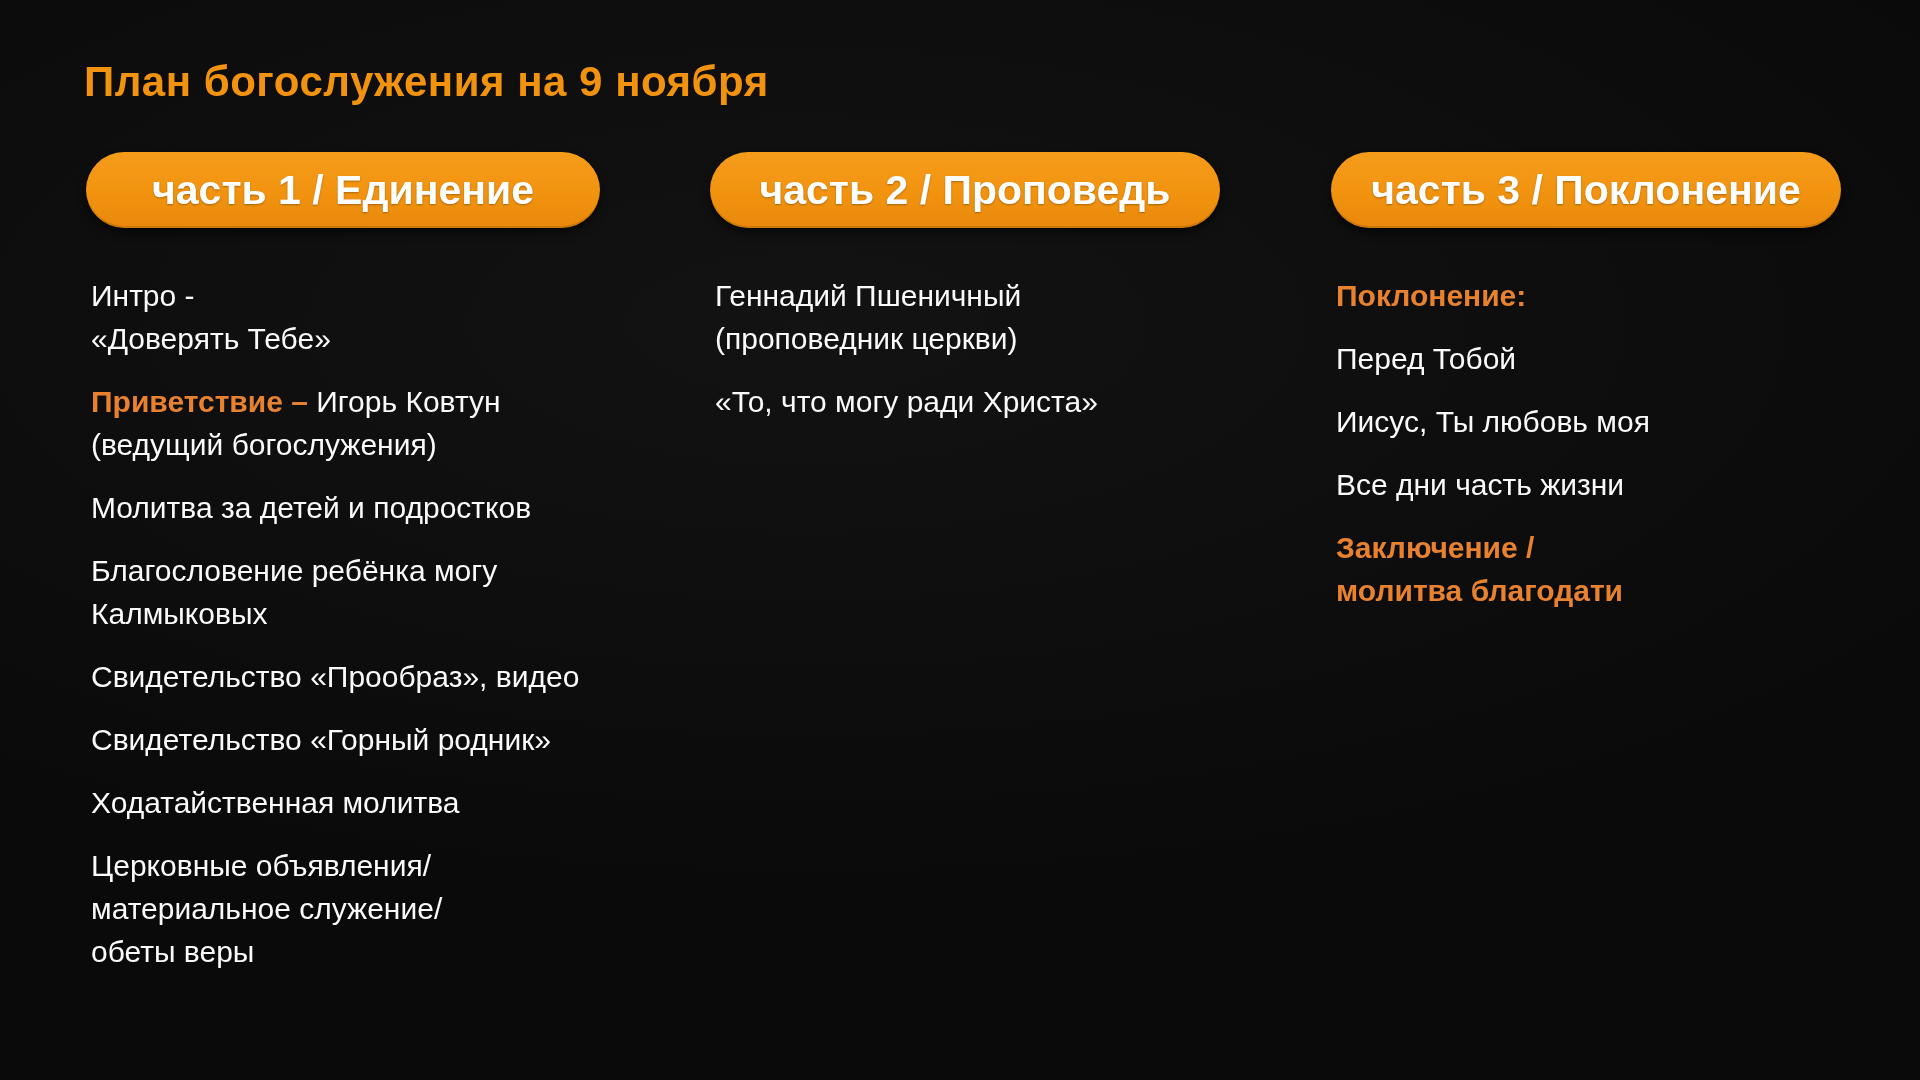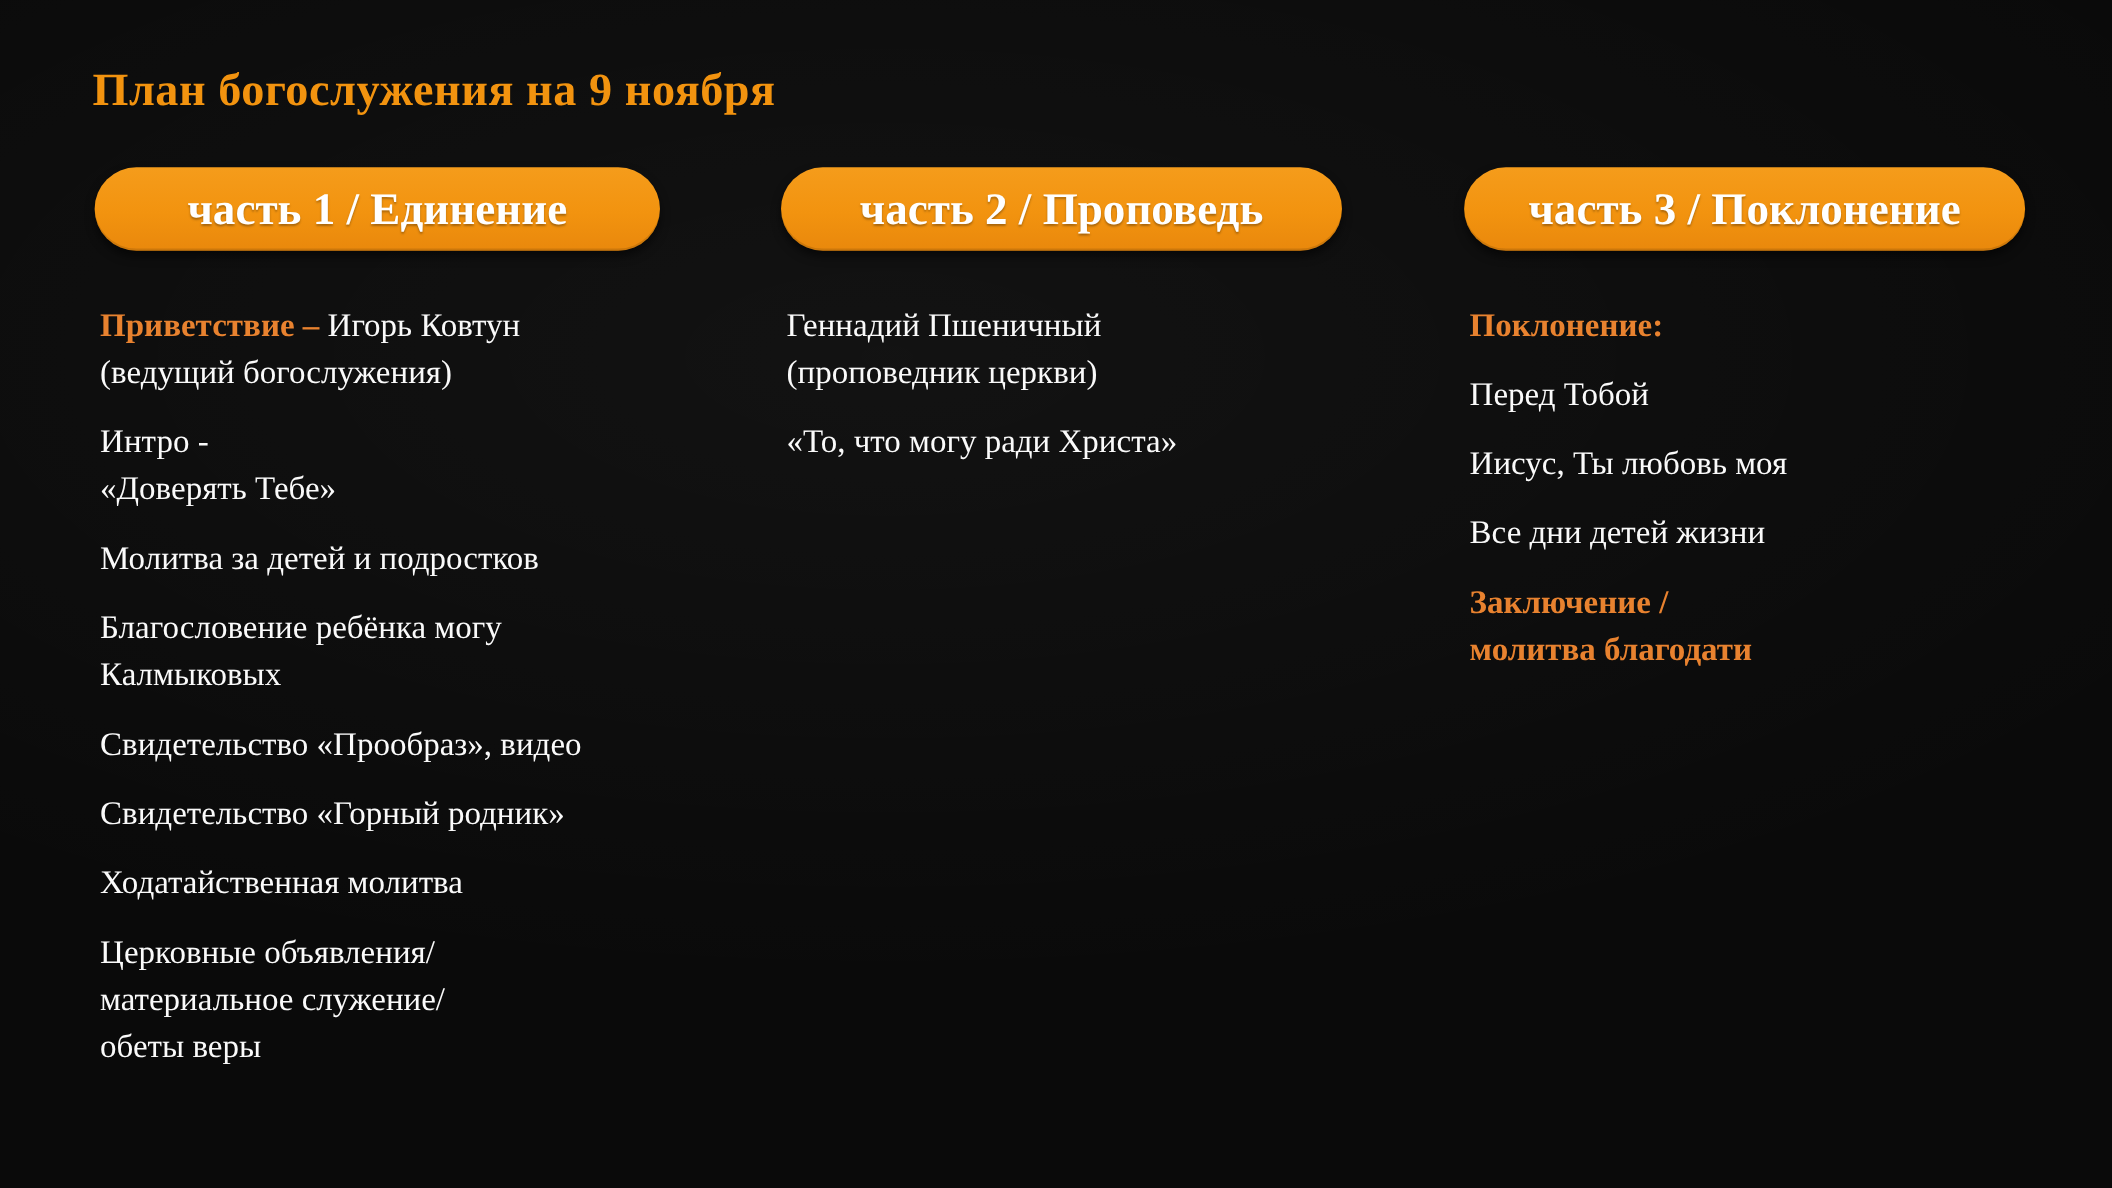--- a/index.html
+++ b/index.html
@@ -16,21 +16,20 @@
     -webkit-font-smoothing:antialiased;
   }
   .slide{
     position:relative;
     width:1920px;
     height:1080px;
     overflow:hidden;
     background:
       radial-gradient(120% 90% at 42% 30%, rgba(255,255,255,0.035), rgba(0,0,0,0) 60%),
       var(--background);
-    font-family: Liberation Serif, serif;
   }
   .title{
     position:absolute;
     left:84px;
     top:58px;
     font-size:42px;
     font-weight:bold;
     letter-spacing:0.5px;
     color:var(--orange);
   }
@@ -77,22 +76,22 @@
 <body>
 
 <div class="slide">
   <h1 class="title">План богослужения на 9 ноября</h1>
 
   <section class="col col-0">
     <div class="pill">
       <span>часть 1 / Единение</span>
     </div>
     <div class="items">
+        <p><span class="normal">Интро -</span><br><span class="normal">«Доверять Тебе»</span></p>
         <p><span class="accent">Приветствие – </span><span class="normal">Игорь Ковтун</span><br><span class="normal">(ведущий богослужения)</span></p>
-        <p><span class="normal">Интро -</span><br><span class="normal">«Доверять Тебе»</span></p>
         <p><span class="normal">Молитва за детей и подростков</span></p>
         <p><span class="normal">Благословение ребёнка могу</span><br><span class="normal">Калмыковых</span></p>
         <p><span class="normal">Свидетельство «Прообраз», видео</span></p>
         <p><span class="normal">Свидетельство «Горный родник»</span></p>
         <p><span class="normal">Ходатайственная молитва</span></p>
         <p><span class="normal">Церковные объявления/</span><br><span class="normal">материальное служение/</span><br><span class="normal">обеты веры</span></p>
       </div>
   </section>
 
   <section class="col col-1">
@@ -106,17 +105,17 @@
   </section>
 
   <section class="col col-2">
     <div class="pill">
       <span>часть 3 / Поклонение</span>
     </div>
     <div class="items">
         <p><span class="accent">Поклонение:</span></p>
         <p><span class="normal">Перед Тобой</span></p>
         <p><span class="normal">Иисус, Ты любовь моя</span></p>
-        <p><span class="normal">Все дни детей жизни</span></p>
+        <p><span class="normal">Все дни часть жизни</span></p>
         <p><span class="accent">Заключение /</span><br><span class="accent">молитва благодати</span></p>
       </div>
   </section>
 </div>
 
 </body></html>

